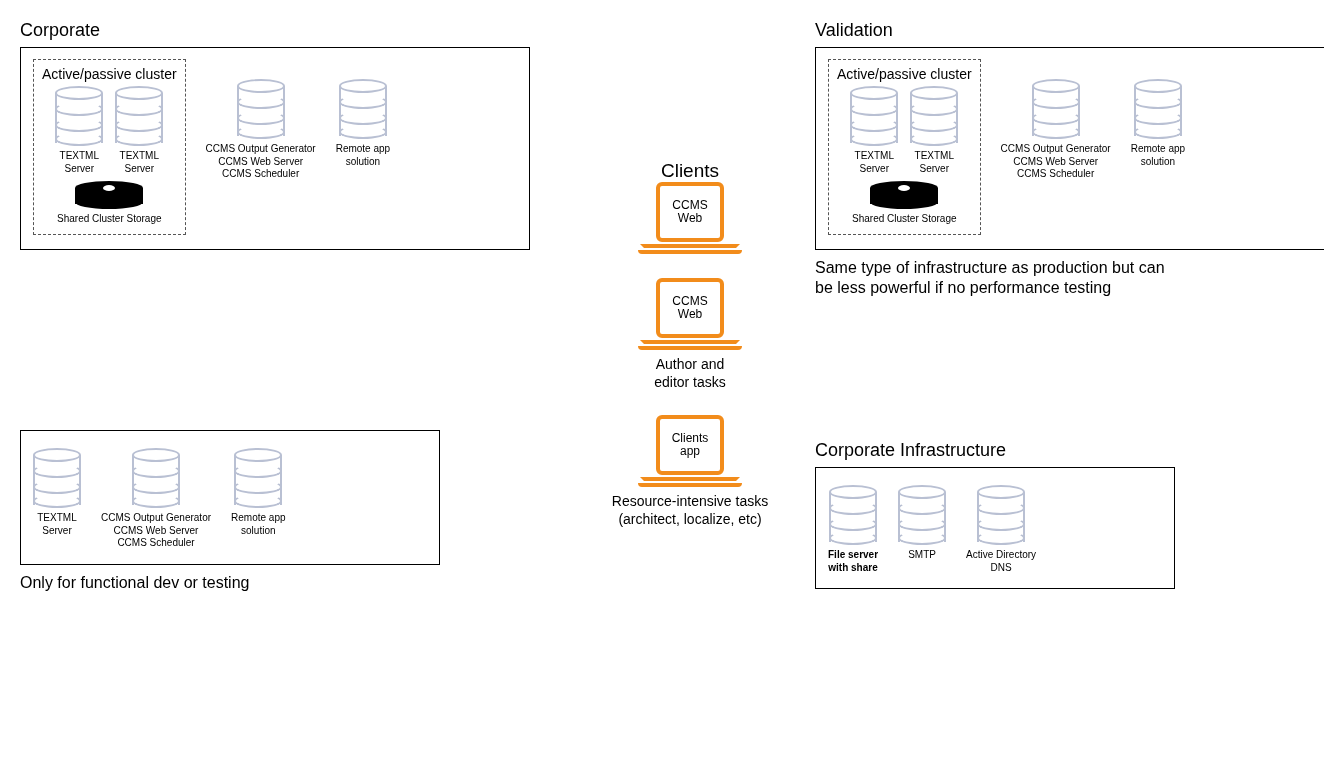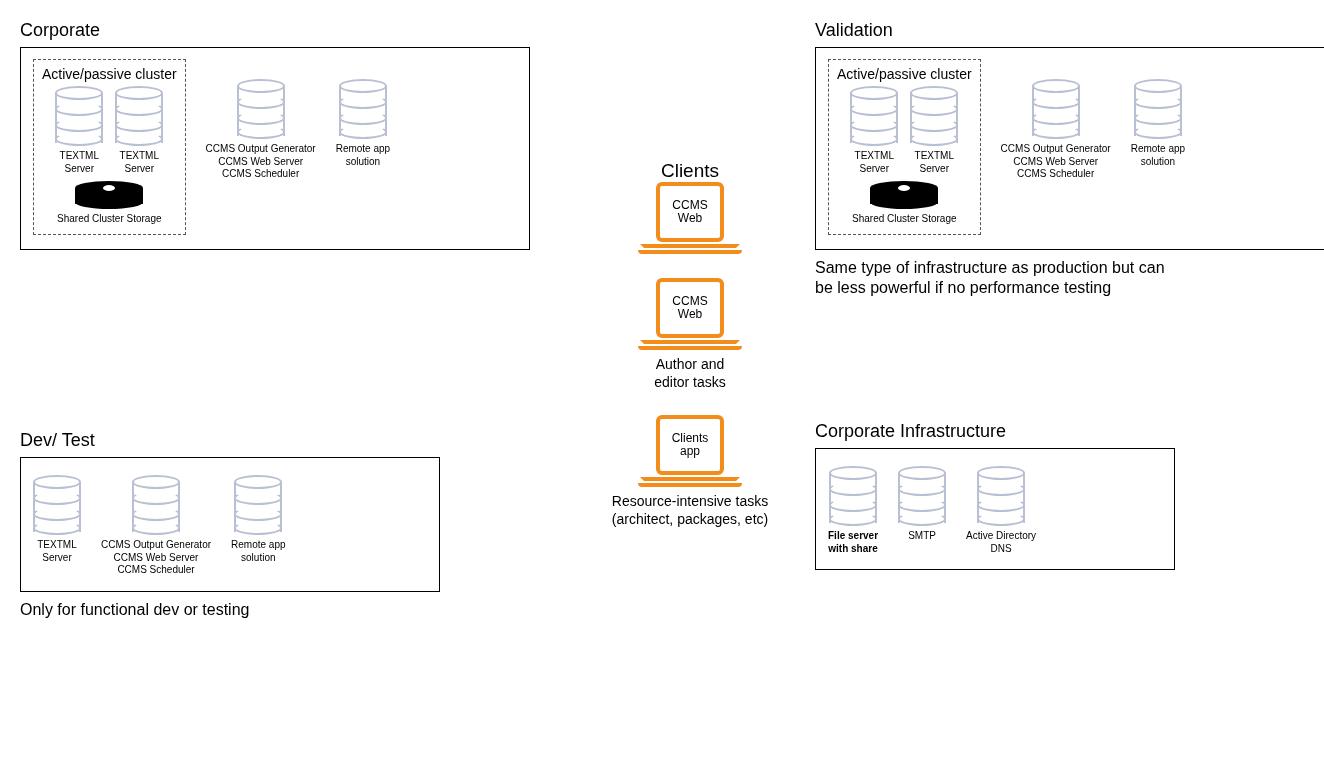--- a/index.html
+++ b/index.html
@@ -39,21 +39,21 @@
   .clients-title { font-size: 19px; text-align: center; }
   .client-stack { display: flex; flex-direction: column; align-items: center; text-align: center; margin-bottom: 24px; }
   .client-caption { font-size: 14px; line-height: 1.25; margin-top: 6px; }
 
   
   .pos { position: absolute; }
   .prod { left: 0; top: 0; width: 510px; }
   .devtest { left: 0; top: 410px; width: 420px; }
   .clients { left: 560px; top: 140px; width: 220px; }
   .validation { left: 795px; top: 0; width: 510px; }
-  .corp { left: 795px; top: 401px; width: 360px; }
+  .corp { left: 795px; top: 420px; width: 360px; }
 
   
   .db {
     width: 48px; height: 60px; position: relative;
   }
   .db .top {
     position: absolute; left: 0; top: 0; width: 48px; height: 14px;
     border: 2px solid #b9c0d3; border-radius: 50%;
     background: #fff;
   }
@@ -187,21 +187,20 @@
               <div class="top"></div>
             </div>
           <div class="lbl" style="white-space:pre-line;">Remote app
 solution</div>
         </div>
       </div>
     </div>
   </div>
 
   <div class="pos devtest">
-    <div class="section-title">Dev/ Test</div>
     <div class="env-box">
       <div class="row" style="padding-top:6px;">
         <div class="stack">
           <div class="db">
               <div class="body"></div>
               <div class="ring r1"></div>
               <div class="ring r2"></div>
               <div class="bot"></div>
               <div class="top"></div>
             </div>
@@ -257,21 +256,21 @@
 editor tasks</div>
     </div>
 
     <div class="client-stack">
       <div class="laptop">
         <div class="screen" style="white-space:pre-line;">Clients
 app</div>
         <div class="base"></div>
       </div>
       <div class="client-caption" style="white-space:pre-line;">Resource-intensive tasks
-(architect, packages, etc)</div>
+(architect, localize, etc)</div>
     </div>
   </div>
 
   <div class="pos validation">
     <div class="section-title">Validation</div>
     <div class="env-box">
       <div class="row">
         <div class="cluster-box">
           <div class="cluster-title">Active/passive cluster</div>
           <div class="row" style="gap:12px; justify-content:center;">

